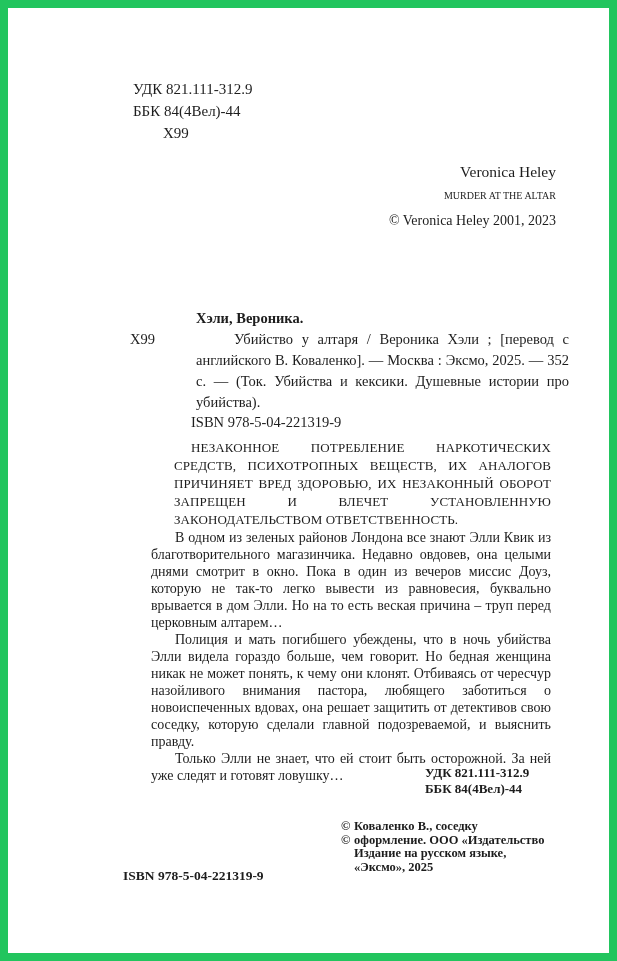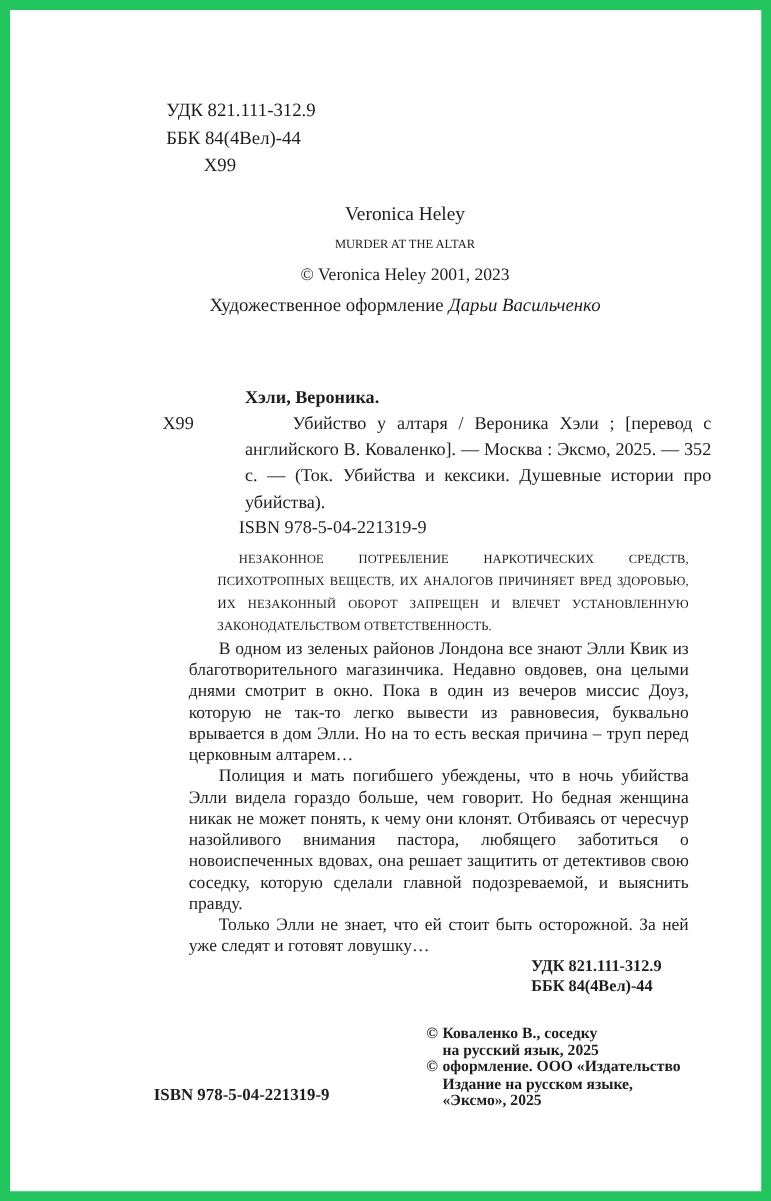--- a/index.html
+++ b/index.html
@@ -16,22 +16,22 @@
   }
   
   .top-codes {
     position: absolute; left: 125px; top: 70px;
     font-size: 15px; line-height: 22px;
   }
   .top-codes .author-code { padding-left: 30px; }
 
   
   .title-block {
-    position: absolute; left: 96px; top: 152px; width: 440px;
-    text-align: center;
+    position: absolute; left: 108px; top: 152px; width: 440px;
+    text-align: right;
   }
   .title-block .author-line { font-size: 15.5px; line-height: 24px; }
   .title-block .title-line  { font-size: 10px; line-height: 24px; }
   .title-block .copy-line   { font-size: 14px;   line-height: 25px; }
   .title-block .design-line { font-size: 15px;   line-height: 25px; }
   .design-name { font-style: italic; margin-left: 4px; }
 
   
   .catalog {
     position: absolute; left: 188px; top: 300px; width: 373px;
@@ -48,21 +48,21 @@
     font-size: 14.5px; line-height: 21px;
   }
 
   
   .annotation {
     position: absolute; left: 143px; top: 431px; width: 400px;
     text-align: justify;
   }
   .annotation .warning {
     margin-left: 23px; width: 377px;
-    font-size: 10px; line-height: 18px;
+    font-size: 13px; line-height: 18px;
     text-indent: 17px; letter-spacing: 0.1px;
   }
   .annotation p {
     font-size: 14px; line-height: 17px;
     text-indent: 24px;
   }
 
   
   .bottom-codes {
     position: absolute; left: 417px; top: 757px;
@@ -90,21 +90,20 @@
   <div class="top-codes">
     <div>УДК 821.111-312.9</div>
     <div>ББК 84(4Вел)-44</div>
     <div class="author-code">Х99</div>
   </div>
 
   <div class="title-block">
     <div class="author-line">Veronica Heley</div>
     <div class="title-line">MURDER AT THE ALTAR</div>
     <div class="copy-line">© Veronica Heley 2001, 2023</div>
-    <div class="design-line"><span>Художественное оформление</span><span class="design-name">Дарьи Васильченко</span></div>
   </div>
 
   <div class="catalog-code">Х99</div>
 
   <div class="catalog">
     <div class="heading">Хэли, Вероника.</div>
     <div class="description">Убийство у алтаря / Вероника Хэли ; [перевод с английского В. Коваленко]. — Москва : Эксмо, 2025. — 352 с. — (Ток. Убийства и кексики. Душевные истории про убийства).</div>
   </div>
 
   <div class="isbn-mid">ISBN 978-5-04-221319-9</div>
@@ -121,21 +120,20 @@
     <div>ББК 84(4Вел)-44</div>
   </div>
 
   <div class="footer-isbn">ISBN 978-5-04-221319-9</div>
 
   <div class="footer-copyrights">
     <div class="cp-entry">
       <div class="cp-sym">©</div>
       <div class="cp-lines">
         <div>Коваленко В., соседку</div>
-        <div>на русский язык, 2025</div>
       </div>
     </div>
     <div class="cp-entry">
       <div class="cp-sym">©</div>
       <div class="cp-lines">
         <div>оформление. ООО «Издательство</div>
         <div>Издание на русском языке,</div>
         <div>«Эксмо», 2025</div>
       </div>
     </div>

